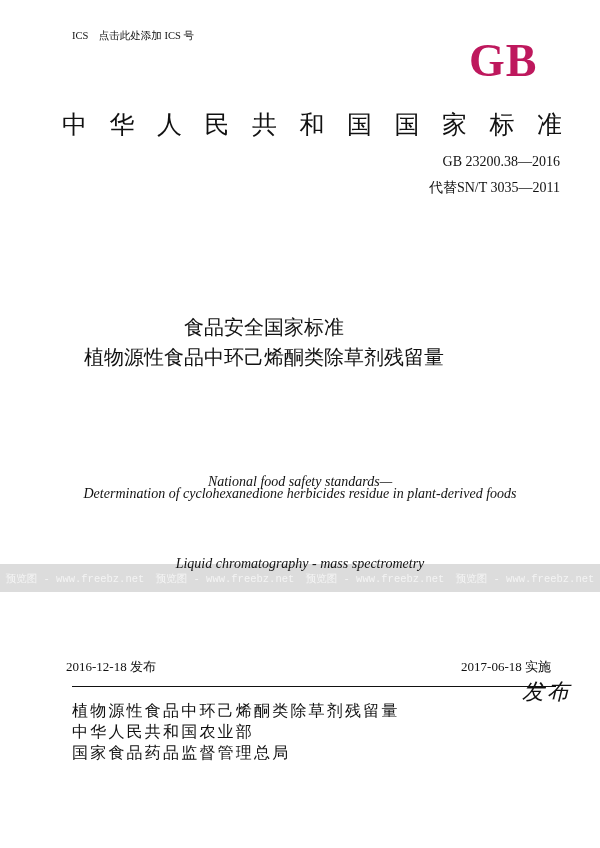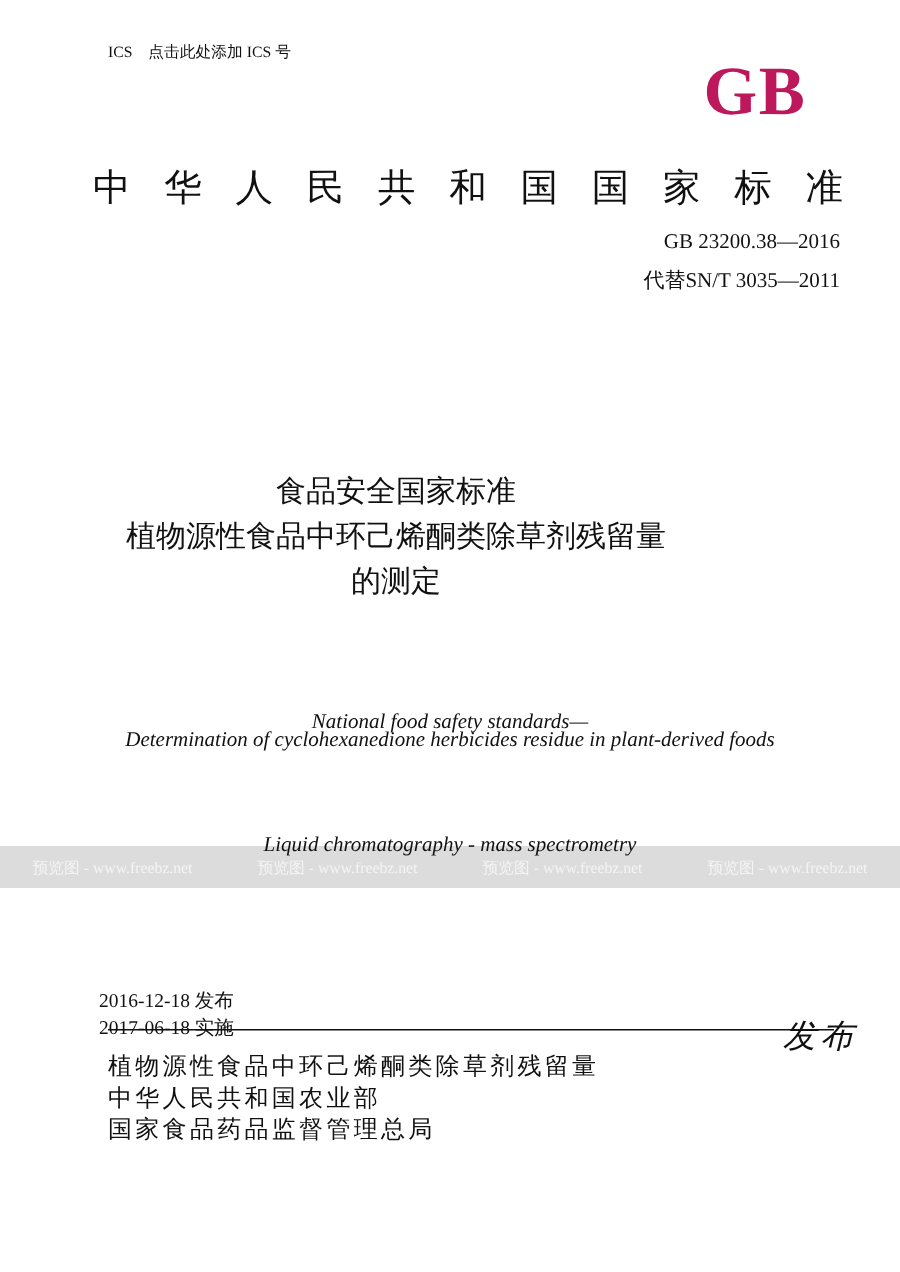--- a/index.html
+++ b/index.html
@@ -12,23 +12,23 @@
   .ics div { white-space: nowrap; }
   .gb-logo { left: 436px; top: 38px; font-family: "Liberation Serif", serif; font-weight: bold; font-size: 46px; letter-spacing: 1px; line-height: 46px; color: #be185d; margin-left: 33px; }
   .national { left: 62px; top: 108px; width: 500px; font-size: 25px; line-height: 34px; letter-spacing: 0; display: flex; justify-content: space-between; }
   .national span { display: inline-block; }
   .stdno { right: 40px; top: 149px; text-align: right; font-family: "Liberation Serif", serif; font-size: 14px; line-height: 26px; }
   .stdno div { white-space: nowrap; }
   .title { left: 0; width: 528px; top: 312px; text-align: center; font-size: 20px; line-height 30px; }
   .title div { line-height: 30px; white-space: nowrap; }
   .en { left: 0; width: 600px; text-align: center; font-family: "Liberation Serif", serif; font-size: 14px; white-space: nowrap; font-style: italic; }
   .watermark-band { left: 0; top: 564px; width: 600px; height: 28px; background: #dcdcdc; }
-  .wm { top: 568px; left: 0; width: 600px; height: 22px; display: flex; justify-content: space-around; align-items: center; font-family: Liberation Serif, serif; font-size: 10.5px; color: #f4f4f4; white-space: nowrap; }
+  .wm { top: 568px; left: 0; width: 600px; height: 22px; display: flex; justify-content: space-around; align-items: center; font-family: Liberation Mono, monospace; font-size: 10.5px; color: #f4f4f4; white-space: nowrap; }
   .liquid { top: 556px; z-index: 2; }
-  .dates { left: 66px; width: 485px; top: 658px; font-family: "Liberation Serif", "DejaVu Sans", serif; font-size: 13px; display: flex; justify-content: space-between; flex-direction: column; }
+  .dates { left: 66px; width: 485px; top: 658px; font-family: "Liberation Serif", "DejaVu Sans", serif; font-size: 13px; display: flex; justify-content: space-between; }
   .rule { left: 72px; top: 686px; width: 484px; height: 0; border-top: 1.5px solid #111; }
   .issuers { left: 72px; top: 700px; font-size: 16px; line-height: 21px; letter-spacing: 2.2px; }
   .issuers div { white-space: nowrap; }
   .publish { left: 522px; top: 681px; font-size: 22px; letter-spacing: 3px; line-height: 21px; font-style: italic; }
 </style>
 </head>
 <body>
 
 <div class="abs ics">
   <div>ICS　点击此处添加 ICS 号</div>
@@ -51,21 +51,20 @@
 </div>
 
 <div class="abs stdno">
   <div>GB 23200.38—2016</div>
   <div>代替SN/T 3035—2011</div>
 </div>
 
 <div class="abs title">
   <div>食品安全国家标准</div>
   <div>植物源性食品中环己烯酮类除草剂残留量</div>
-  <div>的测定</div>
 </div>
 
 <div class="abs en" style="top:474px;">National food safety standards—</div>
 <div class="abs en" style="top:486px;">Determination of cyclohexanedione herbicides residue in plant-derived foods</div>
 
 <div class="abs watermark-band"></div>
 <div class="abs wm">
   <span>预览图 - www.freebz.net</span>
   <span>预览图 - www.freebz.net</span>
   <span>预览图 - www.freebz.net</span>

